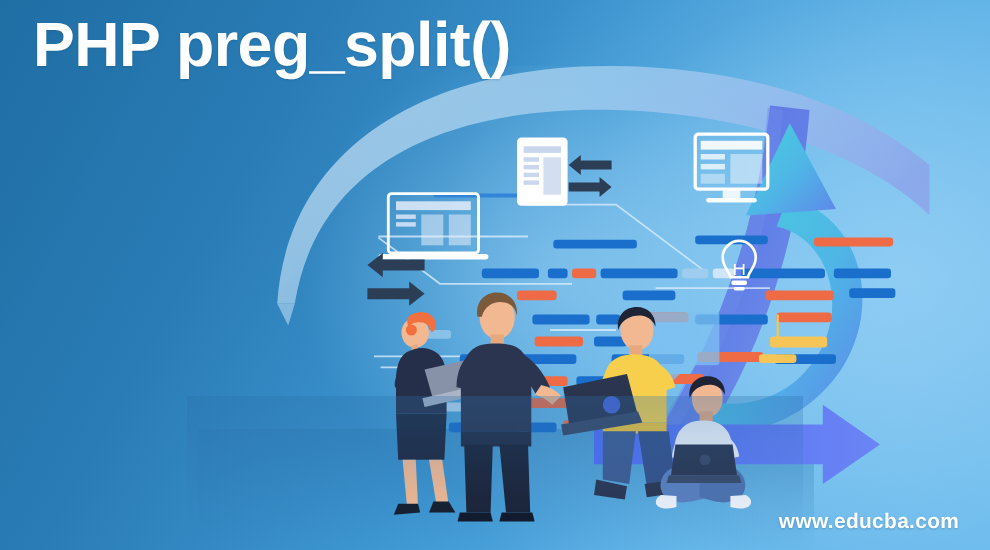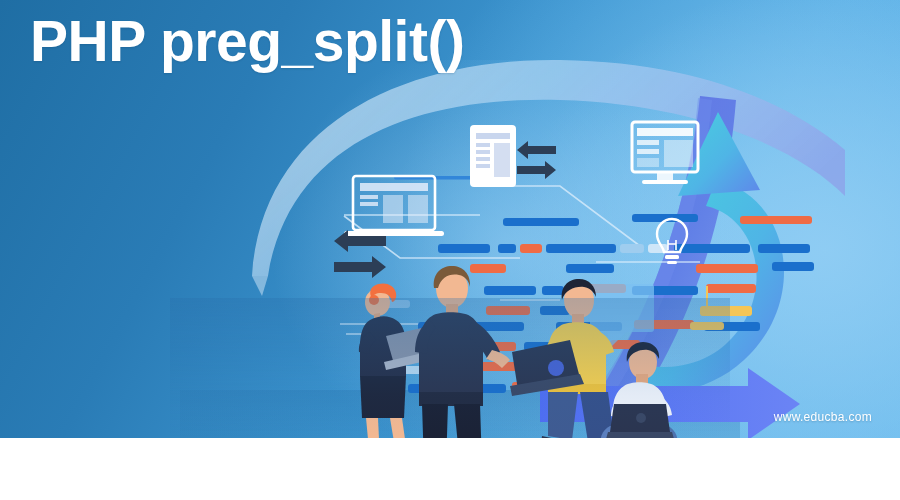--- a/index.html
+++ b/index.html
@@ -1,20 +1,20 @@
 <!DOCTYPE html>
 <html><head>
 <meta charset="utf-8">
 <style>
   html,body{margin:0;padding:0;background:#fff;}
   body{font-family:"Liberation Sans","DejaVu Sans",sans-serif;}
 
   #banner{
     position:relative;
-    width:900px;height:438px;
+    width:900px;height:500px;
     overflow:hidden;
     background:
       radial-gradient(circle at 88% 58%, rgba(125,196,240,.95) 0%, rgba(125,196,240,0) 48%),
       linear-gradient(118deg,#1f6ea4 0%, #2a7cb6 26%, #3e97d2 52%, #57adE4 74%, #63b7ec 100%);
   }
 
   
   .sweep{position:absolute;pointer-events:none;}
   .sweep-right{
     right:-30px;top:-20px;width:420px;height:540px;
@@ -35,21 +35,21 @@
   #title{
     position:absolute;left:30px;top:12px;
     font-size:57px;line-height:1.05;font-weight:bold;color:#ffffff;
     letter-spacing:-0.5px;white-space:nowrap;
     text-shadow:0 1px 2px rgba(10,50,85,.18);
   }
 
   
   #url{
     position:absolute;right:28px;bottom:14px;
-    font-size:12px;font-weight:normal;color:#ffffff;letter-spacing:.3px;
+    font-size:19px;font-weight:bold;color:#ffffff;letter-spacing:.3px;
     text-shadow:0 1px 2px rgba(10,50,85,.25);
   }
 
   
   #php-logo{position:absolute;left:18px;bottom:22px;width:140px;height:74px;}
   #php-logo svg{display:block;}
 
   
   #illustration{position:absolute;left:0;top:0;width:900px;height:500px;}
   #illustration svg{display:block;width:900px;height:500px;}

